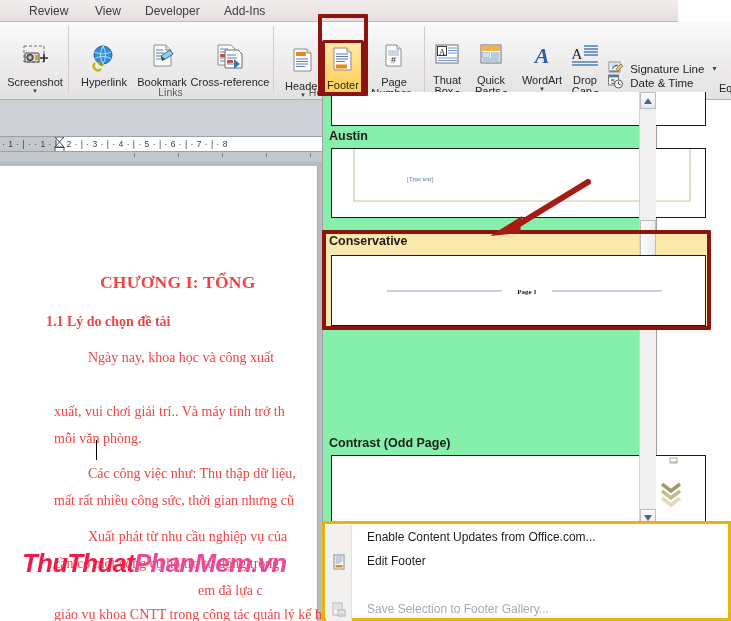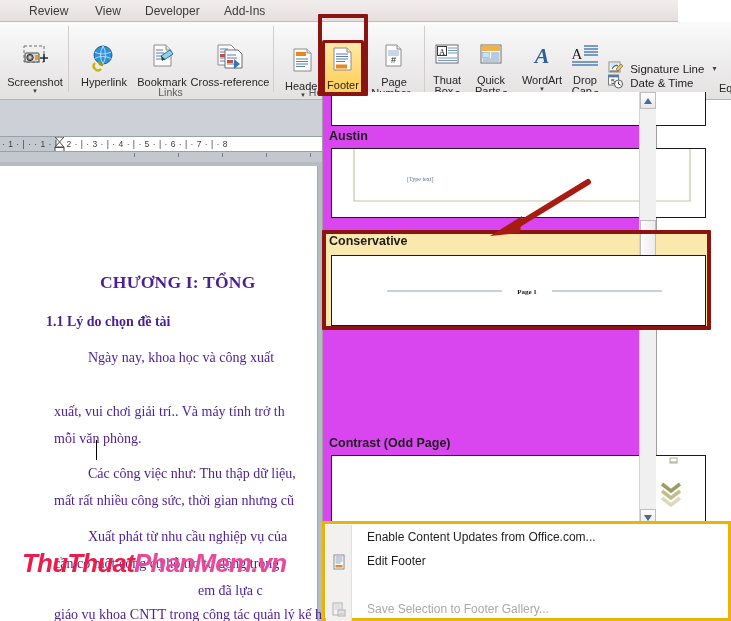--- a/index.html
+++ b/index.html
@@ -101,21 +101,21 @@
   .ruler2 .tickmark {
     position:absolute; top:1px; width:1px; height:4px; background:#7a8089;
   }
 
   .page {
     position:absolute; left:0; top:166px; width:318px; height:455px;
     background:#ffffff; border-right:1px solid #a6a6a6;
   }
   .docline {
     position:absolute; left:0; font-family:"Liberation Serif", serif;
-    color:#4c1d95; white-space:nowrap;
+    color:#ef4444; white-space:nowrap;
   }
   .doc-h1 {
     font-size:17.5px; font-weight:bold; letter-spacing:0.2px;
   }
   .doc-h2 { font-size:14px; font-weight:bold; }
   .doc-p  { font-size:14px; }
 
   .caret-bar {
     position:absolute; width:1px; background:#000;
   }
@@ -126,21 +126,21 @@
     font-size:26px; font-weight:bold; font-style:italic;
     font-family:"Liberation Sans", sans-serif; letter-spacing:-0.8px;
     white-space:nowrap;
   }
   .wm .c1 { color:#ec1c4b; }
   .wm .c3 { color:#ec4899; }
 
   
   .gallery {
     position:absolute; left:322px; top:92px; width:335px; height:434px;
-    background:#d946ef; border:1px solid #a0a0a0; border-top:none;
+    background:#86efac; border:1px solid #a0a0a0; border-top:none;
   }
   .gal-scrollwrap {
     position:absolute; right:0; top:0; width:17px; height:434px;
     background:#f0f0f0; border-left:1px solid #d4d4d4;
   }
   .sb-btn {
     position:absolute; left:0; width:16px; height:17px;
     background:linear-gradient(#fdfdfd,#e8e8e8);
     border:1px solid #bdbdbd;
     display:flex; align-items:center; justify-content:center;

